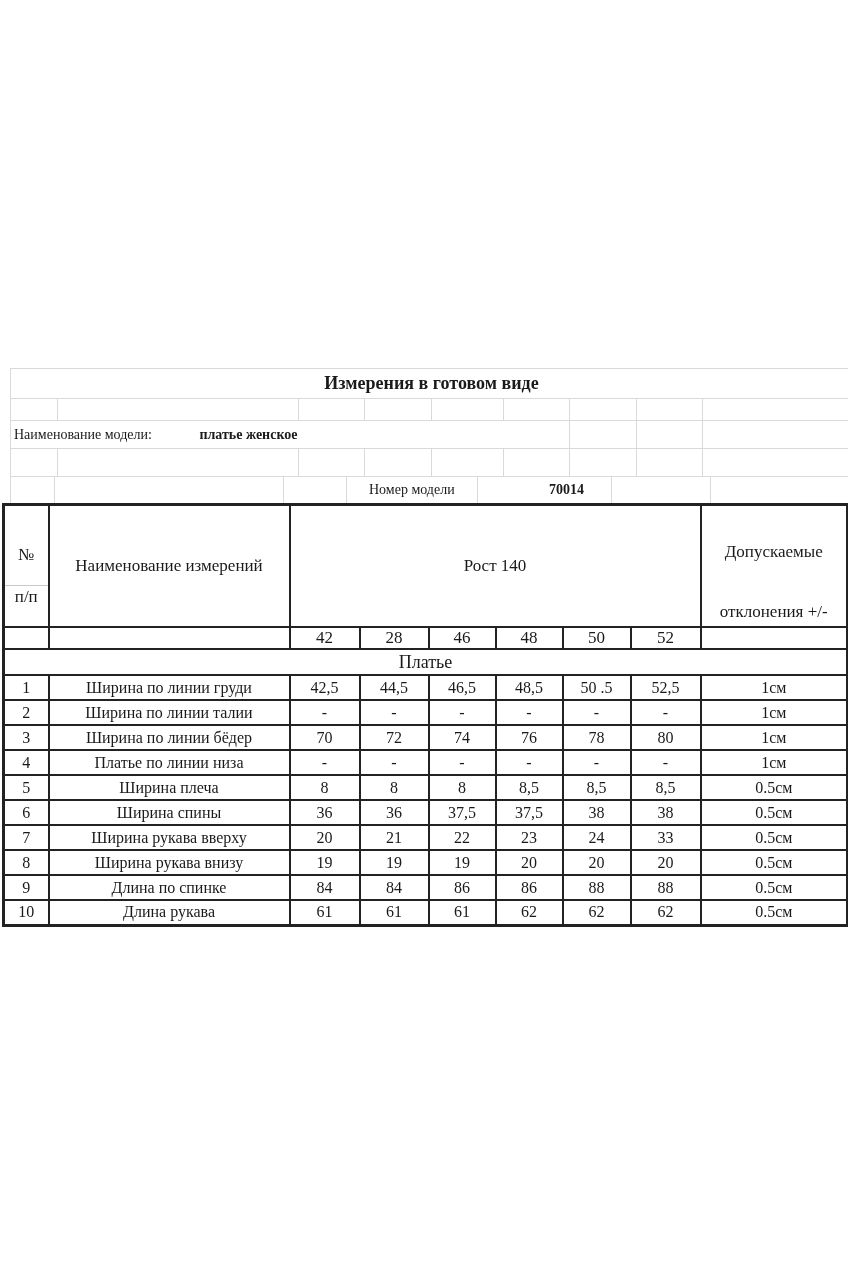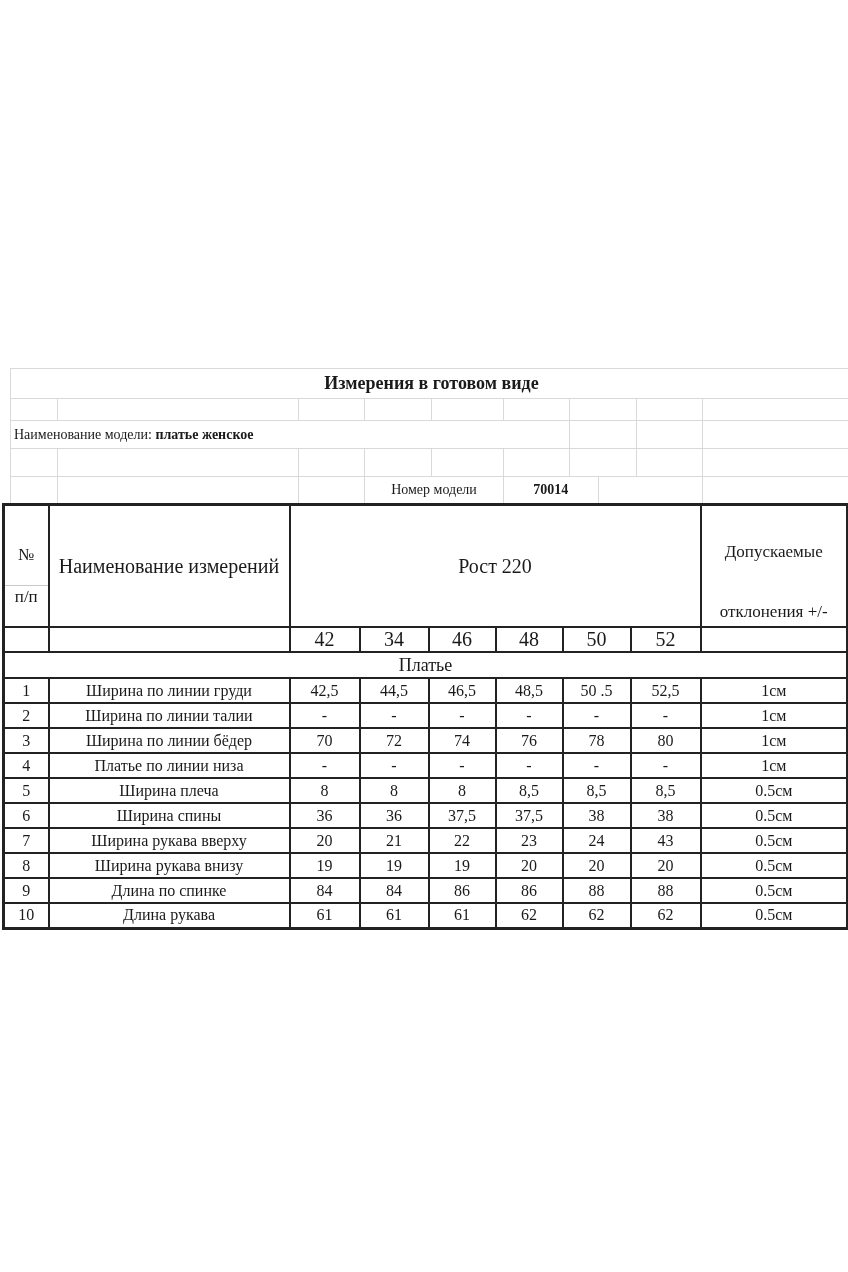--- a/index.html
+++ b/index.html
@@ -28,21 +28,21 @@
     font-size:14px;white-space:nowrap;overflow:visible;
   }
   .tcell:last-child{border-right:none;}
   .r1{height:30px;}
   .r2{height:22px;}
   .r3{height:28px;}
   .r4{height:28px;}
   .r5{height:26px;}
   .title-cell{font-weight:bold;font-size:18px;justify-content:center;}
   .left-cell{justify-content:flex-start;padding-left:3px;}
-  .bold{font-weight:bold;}
+  .bold{font-weight:bold;margin-left:44px;}
 
   
   table.meas{
     position:absolute;left:2px;top:503px;
     width:844px;
     border-collapse:collapse;table-layout:fixed;
     font-family:"Liberation Serif","DejaVu Serif",serif;
     font-size:16px;color:#1a1a1a;
   }
   table.meas{border:3px solid #222;}
@@ -57,21 +57,21 @@
   tr.datarow{height:25px;}
   td.no-head{padding:0;}
   .no-head-top{
     height:61px;display:flex;align-items:center;justify-content:center;
     border-bottom:1px solid #c9c9c9;font-size:17px;
   }
   .no-head-bottom{
     height:22px;display:flex;align-items:center;justify-content:center;
     font-size:17px;
   }
-  .hdr-17{font-size:20px;}
+  .hdr-17{font-size:17px;}
   .tol-line{display:block;line-height:29px;font-size:17px;margin-top:31px;}
   td.section-cell{font-size:18px;}
 </style>
 </head>
 <body>
 
 <div class="page">
 
   <div class="topgrid">
     <div class="trow r1">
@@ -130,31 +130,31 @@
         <col style="width:70px">
       <col style="width:147px">
     </colgroup>
     <tbody>
       <tr class="hrow">
         <td class="no-head">
           <div class="no-head-top">№</div>
           <div class="no-head-bottom">п/п</div>
         </td>
         <td class="hdr-17">Наименование измерений</td>
-        <td colspan="6" class="hdr-17">Рост 220</td>
+        <td colspan="6" class="hdr-17">Рост 140</td>
         <td>
           <span class="tol-line">Допускаемые</span>
           <span class="tol-line">отклонения +/-</span>
         </td>
       </tr>
       <tr class="sizesrow">
         <td></td>
         <td></td>
         <td class="hdr-17">42</td>
-        <td class="hdr-17">34</td>
+        <td class="hdr-17">28</td>
         <td class="hdr-17">46</td>
         <td class="hdr-17">48</td>
         <td class="hdr-17">50</td>
         <td class="hdr-17">52</td>
         <td></td>
       </tr>
       <tr class="sectionrow">
         <td colspan="9" class="section-cell">Платье</td>
       </tr>
     <tr class="datarow">
@@ -224,21 +224,21 @@
       <td>0.5см</td>
     </tr>
         <tr class="datarow">
       <td>7</td>
       <td>Ширина рукава вверху</td>
       <td>20</td>
       <td>21</td>
       <td>22</td>
       <td>23</td>
       <td>24</td>
-      <td>43</td>
+      <td>33</td>
       <td>0.5см</td>
     </tr>
         <tr class="datarow">
       <td>8</td>
       <td>Ширина рукава внизу</td>
       <td>19</td>
       <td>19</td>
       <td>19</td>
       <td>20</td>
       <td>20</td>

